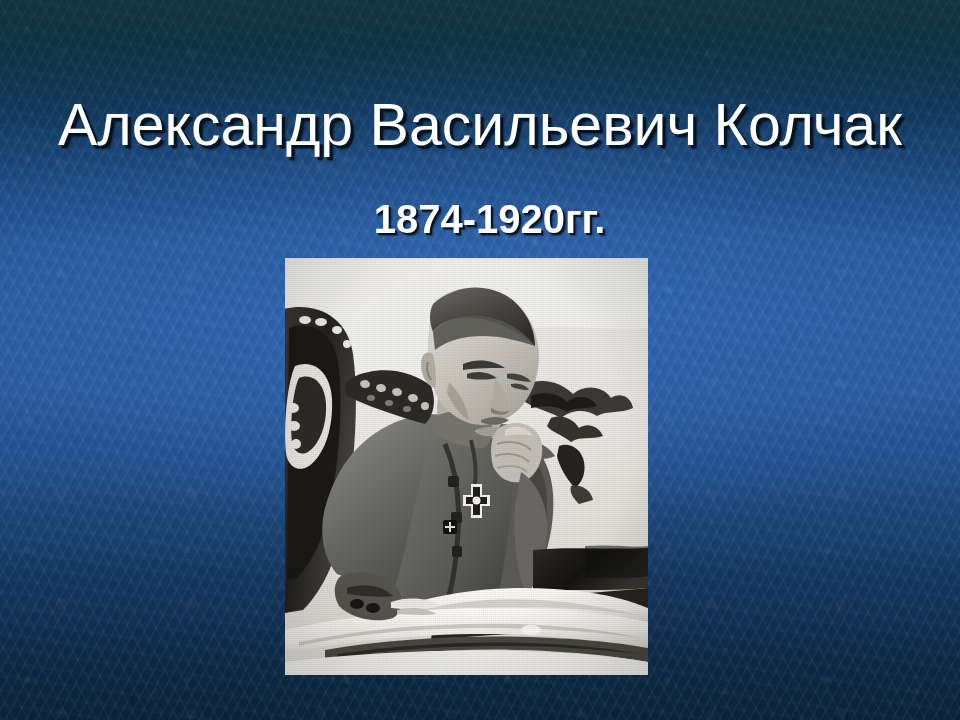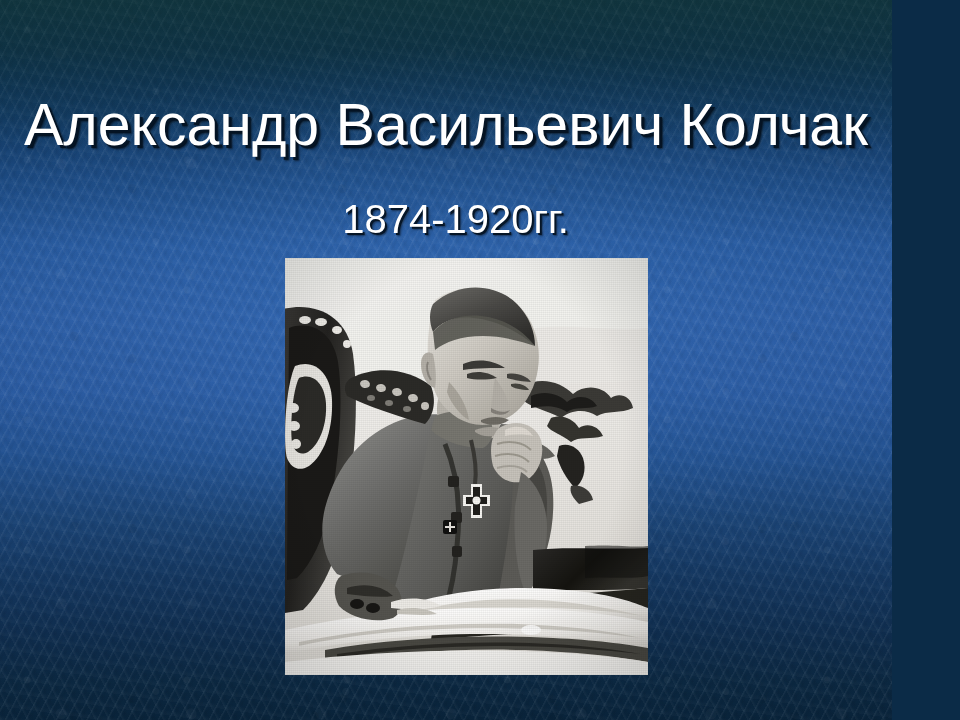--- a/index.html
+++ b/index.html
@@ -8,21 +8,21 @@
   html, body {
     width: 960px;
     height: 720px;
     overflow: hidden;
     background: #0b2b47;
     font-family: "Liberation Sans", sans-serif;
   }
 
   .slide {
     position: relative;
-    width: 892px;
+    width: 960px;
     height: 720px;
     overflow: hidden;
     
     background:
       radial-gradient(ellipse 70% 45% at 50% 42%, rgba(60,120,200,0.38) 0%, rgba(60,120,200,0.10) 55%, rgba(0,0,0,0) 80%),
       linear-gradient(to bottom,
         #07283f 0%,
         #0a2c47 7%,
         #123a63 16%,
         #1c4a82 25%,
@@ -103,21 +103,21 @@
 
   .subtitle {
     position: absolute;
     left: 0;
     right: 0;
     top: 199px;
     text-align: center;
     color: #ffffff;
     font-size: 40px;
     line-height: 1.0;
-    font-weight: normal;
+    font-weight: bold;
     white-space: nowrap;
     text-shadow: 2px 2px 0px rgba(4,18,34,0.92), 3px 3px 2px rgba(0,0,0,0.45);
     padding-left: 19px;
   }
 
   
   .photo {
     position: absolute;
     left: 285px;
     top: 258px;

